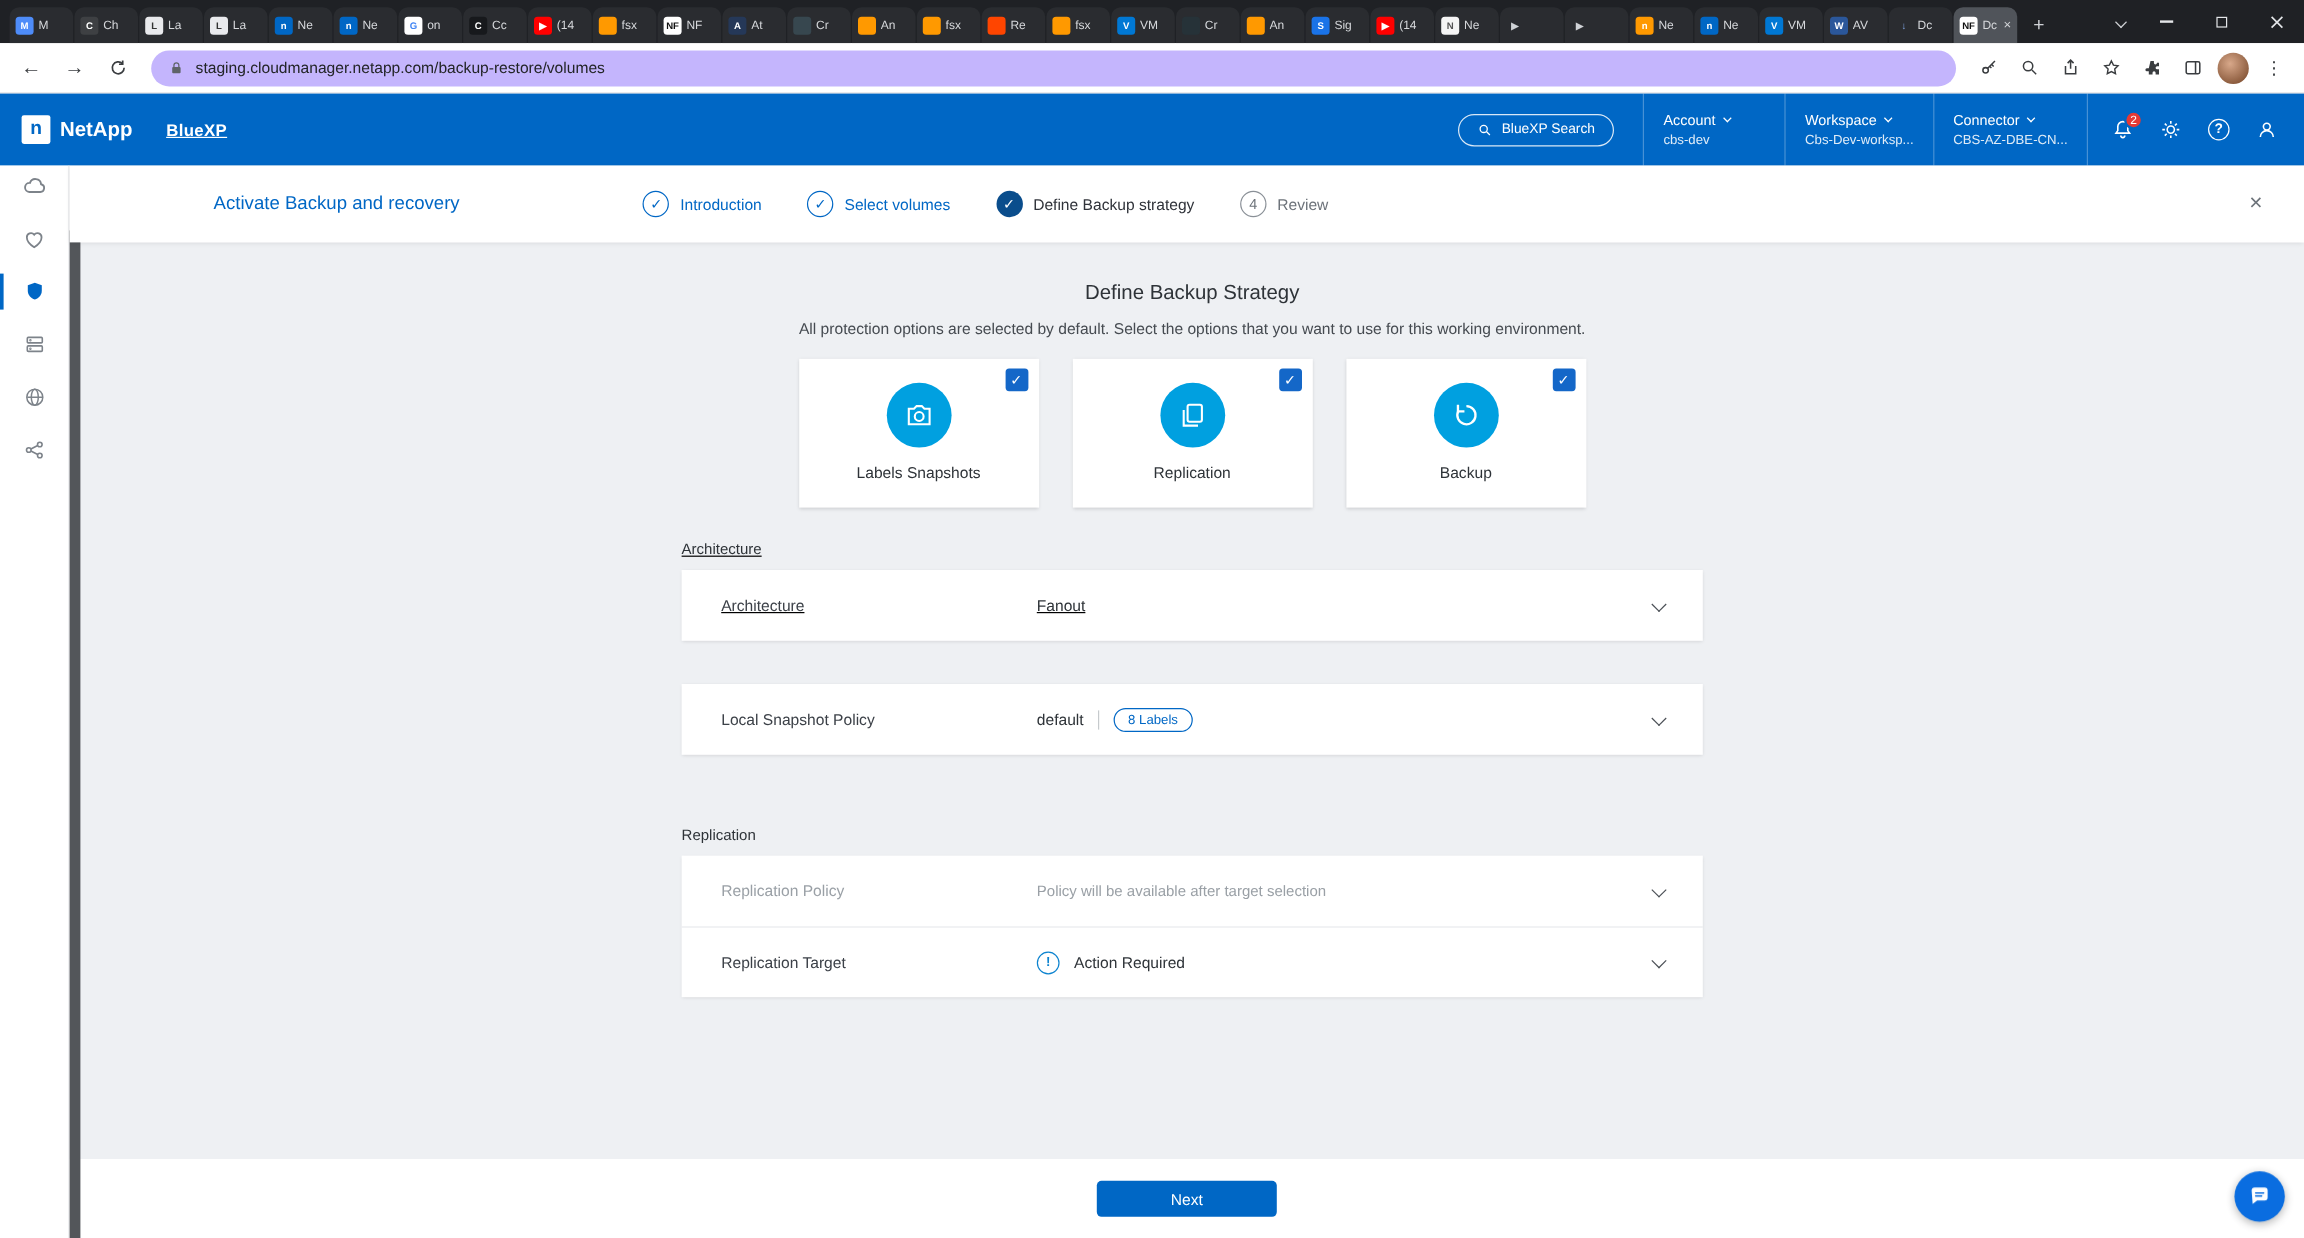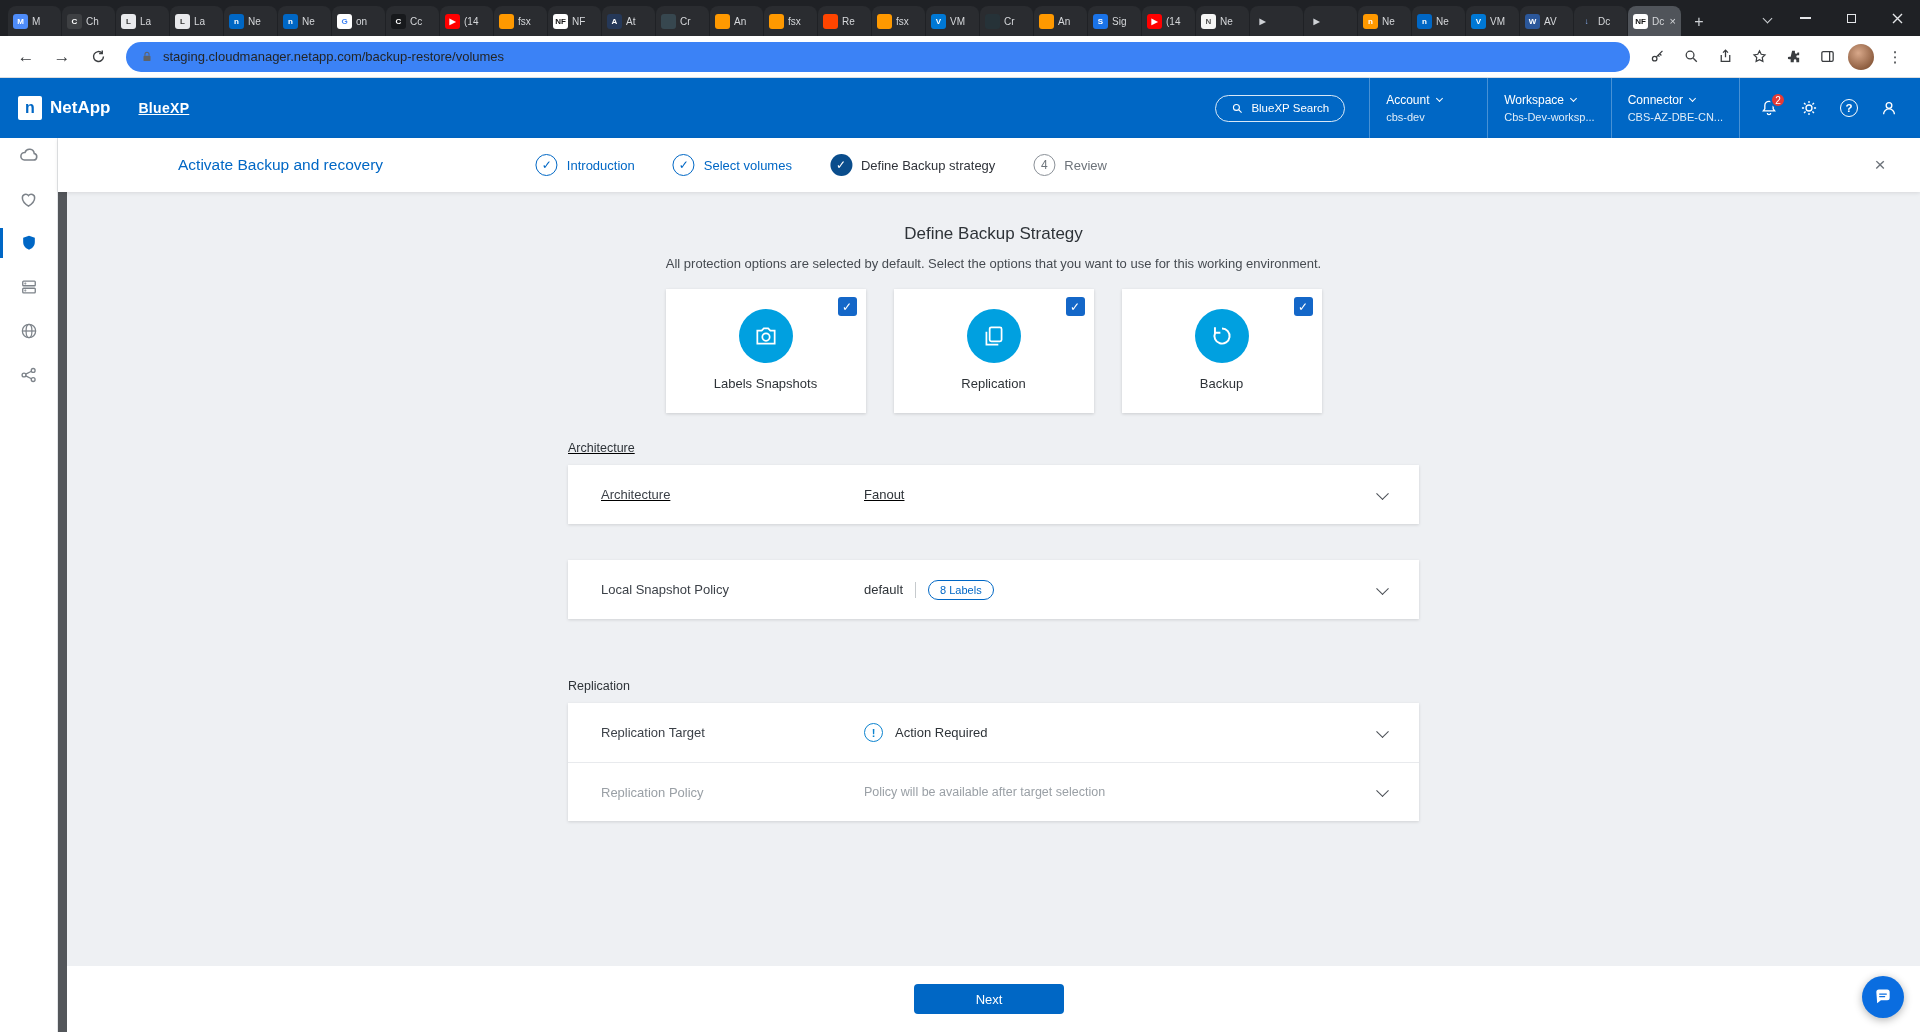--- a/index.html
+++ b/index.html
@@ -25,21 +25,21 @@
     transform: rotate(45deg); display: inline-block; }
   .winbtn { width: 46px; height: 36px; display: flex; align-items: center; justify-content: center; color: #e4e6e9; font-size: 13px; }
   .winbtn .min-bar { width: 11px; height: 1.5px; background: #e4e6e9; }
   .winbtn .max-box { width: 9px; height: 9px; border: 1.3px solid #e4e6e9; }
   .winbtn svg { display: block; }
 
   .toolbar { height: 42px; background: #fff; display: flex; align-items: center; padding: 0 10px;
     gap: 4px; border-bottom: 1px solid #dcdde0; flex: none; }
   .nav-btn { width: 32px; height: 32px; display: flex; align-items: center; justify-content: center;
     color: #3a3d40; font-size: 17px; border-radius: 50%; }
-  .omnibox { flex: 1; height: 30px; background: #3b82f6; border-radius: 15px; display: flex;
+  .omnibox { flex: 1; height: 30px; background: #c4b5fd; border-radius: 15px; display: flex;
     align-items: center; padding: 0 14px; gap: 9px; margin: 0 8px; }
   .url { font-size: 13px; color: #232527; }
   .tb-icon { width: 30px; height: 30px; display: flex; align-items: center; justify-content: center; color: #3a3d40; font-size: 15px; }
   .avatar { width: 26px; height: 26px; border-radius: 50%;
     background: radial-gradient(circle at 40% 35%, #d8a88a, #8a5a3c 75%); flex: none; margin: 0 2px; }
 
   
   .bxp { height: 60px; background: var(--brand, #0067C5); display: flex; align-items: center;
     color: #fff; padding: 0 0 0 18px; flex: none; }
   .logo-mark { width: 24px; height: 24px; background: #fff; color: var(--brand, #0067C5); font-weight: bold;
@@ -69,21 +69,21 @@
     flex-direction: column; align-items: center; padding-top: 2px; flex: none; }
   .side-item { width: 58px; height: 30px; margin-bottom: 14px; display: flex; align-items: center;
     justify-content: center; position: relative; color: #7d838a; }
   .side-item.active { color: var(--brand, #0067C5); }
   .side-item.active::before { content: ""; position: absolute; left: 0; top: 0; bottom: 0; width: 3px;
     background: var(--brand, #0067C5); }
 
   .main { flex: 1; display: flex; flex-direction: column; position: relative; min-width: 0; }
   .drawer-edge { position: absolute; left: 0; top: 54px; bottom: 0; width: 9px; background: #53565a; z-index: 4; }
 
-  .wizard-header { height: 54px; background: #fff; display: flex; align-items: center; position: relative;
+  .wizard-header { height: 64px; background: #fff; display: flex; align-items: center; position: relative;
     box-shadow: 0 1px 4px rgba(0,0,0,.10); z-index: 5; flex: none; }
   .wizard-title { color: var(--brand, #0067C5); font-size: 15.5px; margin-left: 120px; }
   .stepper { position: absolute; left: 41%; transform: translateX(-50%); display: flex; gap: 38px; align-items: center; }
   .step { display: flex; align-items: center; gap: 9px; }
   .step-circle { width: 22px; height: 22px; border-radius: 50%; display: flex; align-items: center;
     justify-content: center; font-size: 12px; flex: none; }
   .step.done .step-circle { border: 1.7px solid var(--brand, #0067C5); color: var(--brand, #0067C5); }
   .step.done .step-label { color: var(--brand, #0067C5); }
   .step.active .step-circle { background: #0a4d8c; color: #fff; }
   .step.active .step-label { color: #30333a; }
@@ -568,34 +568,34 @@
       <span class="value-divider"></span>
       <span class="value-badge">8 Labels</span>
     </span>
     <span class="chevron"></span>
   </div>
             </div>
   </div>
           <div class="sec sec-2">
     <div class="section-heading">Replication</div>
     <div class="section-card">
+              <div class="setting-row disabled">
+    <span class="row-label">Replication Policy</span>
+    <span class="row-value">
+
+      <span class="value-text">Policy will be available after target selection</span>
+
+    </span>
+    <span class="chevron"></span>
+  </div>
               <div class="setting-row">
     <span class="row-label">Replication Target</span>
     <span class="row-value">
       <span class="warn-icon">!</span>
       <span class="value-text">Action Required</span>
-
-    </span>
-    <span class="chevron"></span>
-  </div>
-              <div class="setting-row disabled">
-    <span class="row-label">Replication Policy</span>
-    <span class="row-value">
-
-      <span class="value-text">Policy will be available after target selection</span>
 
     </span>
     <span class="chevron"></span>
   </div>
             </div>
   </div>
         </div>
     </div>
 
     <div class="footer">

